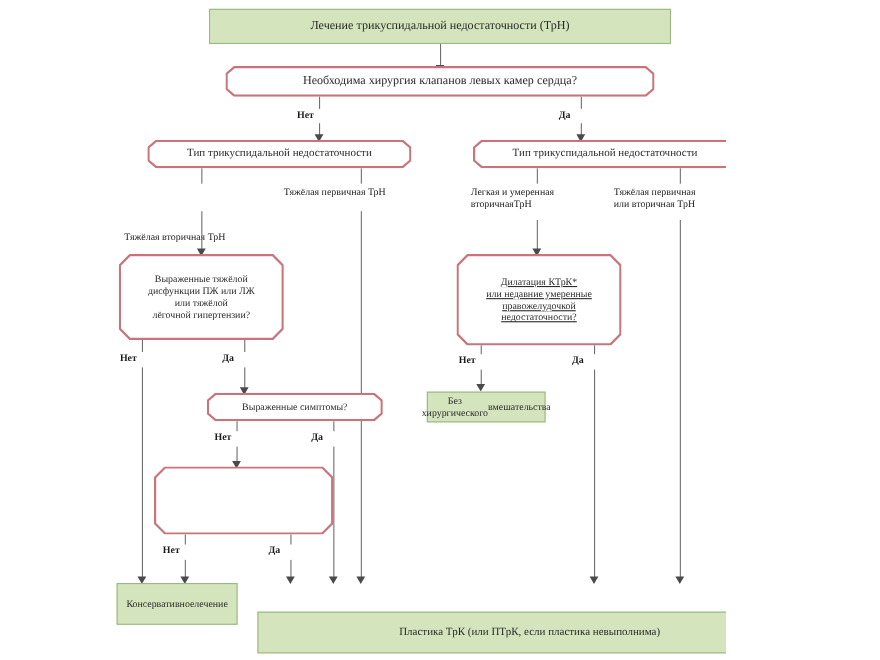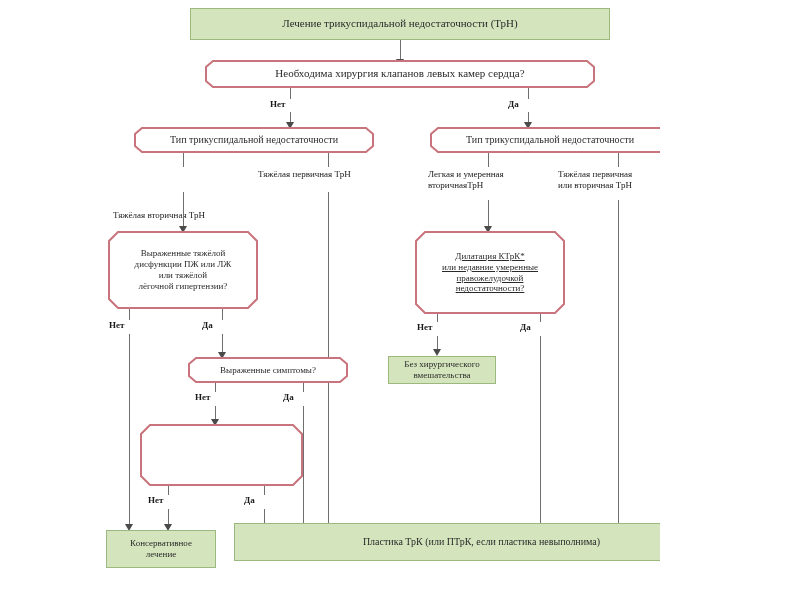--- a/index.html
+++ b/index.html
@@ -190,21 +190,21 @@
   <div class="vline" style="left:437px; top:314px; height:8px;"></div>
   <div class="lbl fs9 bold" style="left:417px; top:322px; width:40px;">Нет</div>
   <div class="vline" style="left:437px; top:336px; height:18px;"></div>
   <div class="arrow" style="left:433px; top:349px;"></div>
 
   <div class="vline" style="left:540px; top:314px; height:8px;"></div>
   <div class="lbl fs9 bold" style="left:520px; top:322px; width:40px;">Да</div>
   <div class="vline" style="left:540px; top:336px; height:192px;"></div>
   <div class="arrow" style="left:536px; top:524px;"></div>
 
-  <div class="node term fs9" style="left:388px; top:356px; width:108px; height:28px; flex-direction:column;">
+  <div class="node term fs9" style="left:388px; top:356px; width:108px; height:28px; flex-direction:row;">
     <span>Без хирургического</span>
     <span>вмешательства</span>
   </div>
 
   <div class="node dec fs9" style="left:188px; top:357px; width:160px; height:26px;">
     <svg class="dec-svg" viewBox="0 0 160 26" preserveAspectRatio="none">
       <polygon points="8,1 152,1 159,7 159,19 152,25 8,25 1,19 1,7" fill="#ffffff" stroke="#c9737c" stroke-width="2" vector-effect="non-scaling-stroke"></polygon>
     </svg>
     <span class="dec-txt">Выраженные симптомы?</span>
   </div>
@@ -228,22 +228,22 @@
   <div class="vline" style="left:168px; top:486px; height:9px;"></div>
   <div class="lbl fs9 bold" style="left:148px; top:495px; width:40px;">Нет</div>
   <div class="vline" style="left:168px; top:509px; height:19px;"></div>
   <div class="arrow" style="left:164px; top:524px;"></div>
 
   <div class="vline" style="left:264px; top:486px; height:9px;"></div>
   <div class="lbl fs9 bold" style="left:244px; top:495px; width:40px;">Да</div>
   <div class="vline" style="left:264px; top:509px; height:19px;"></div>
   <div class="arrow" style="left:260px; top:524px;"></div>
 
-  <div class="node term fs9" style="left:106px; top:530px; width:110px; height:38px; flex-direction:column;">
+  <div class="node term fs9" style="left:106px; top:530px; width:110px; height:38px; flex-direction:row;">
     <span>Консервативное</span>
     <span>лечение</span>
   </div>
 
-  <div class="node term fs10" style="left:234px; top:523px; width:460px; height:38px;padding-left:35px;">
+  <div class="node term fs10" style="left:234px; top:556px; width:460px; height:38px;padding-left:35px;">
     <span>Пластика ТрК (или ПТрК, если пластика невыполнима)</span>
   </div>
 
 </div>
 
 </body></html>

